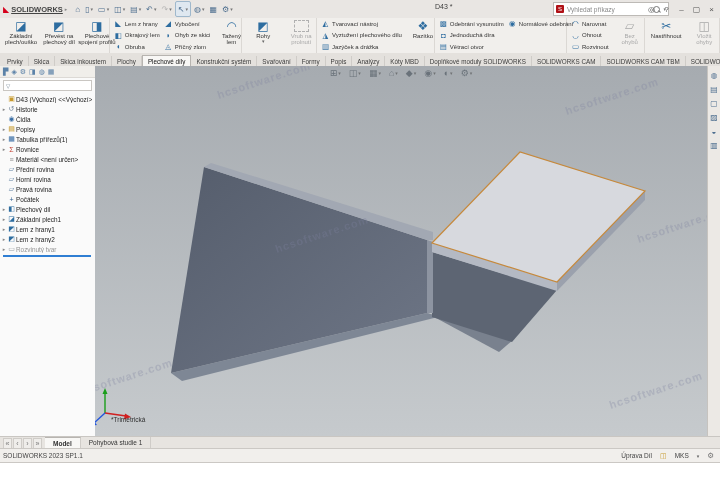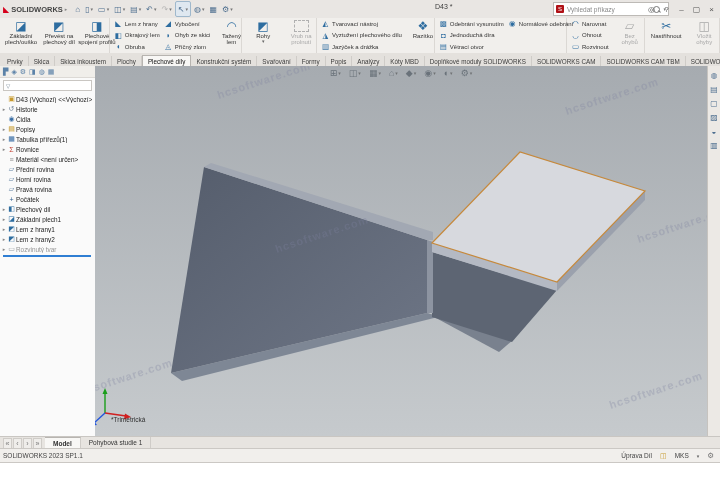--- a/index.html
+++ b/index.html
@@ -4,21 +4,21 @@
 <style>
   html,body{margin:0;padding:0;width:720px;height:480px;overflow:hidden;
     font-family:"Liberation Sans","DejaVu Sans",sans-serif;background:#fff;}
   #app{position:absolute;inset:0;width:720px;height:480px;}
 
   
   #titlebar{position:absolute;top:0;left:0;right:0;height:18px;background:#e9e6e3;
     border-bottom:1px solid #d2cfcb;display:flex;align-items:center;}
   #logo{display:flex;align-items:center;gap:2px;padding:0 6px 0 3px;font-size:7.5px;color:#4a4a4a;}
   #logo .mark{color:#d6001c;font-size:8px;}
-  #logo b{font-weight:bold;color:#444;}
+  #logo b{font-weight:bold;color:#444;text-decoration:underline;}
   #quickbar{display:flex;align-items:center;gap:1px;}
   .qbtn{display:flex;align-items:center;height:14px;padding:0 2px;border-radius:2px;color:#4d6e8f;font-size:8px;}
   .qbtn .qcaret{display:none;font-size:5px;color:#777;margin-left:1px;}
   .qbtn.hascaret .qcaret{display:inline;}
   .qbtn.disabled{color:#b3b3b3;}
   .qbtn.active{border:1px solid #9fb8cc;background:#dfe8f0;}
   #doc-title{position:absolute;left:435px;top:3px;font-size:7px;color:#3c3c3c;}
   #search{position:absolute;left:553px;top:2px;width:110px;height:12px;background:#fff;
     border:1px solid #bdbab6;display:flex;align-items:center;gap:3px;padding:0 2px;}
   #search .slogo{width:8px;height:8px;background:#b01116;color:#fff;font-size:6px;line-height:8px;

